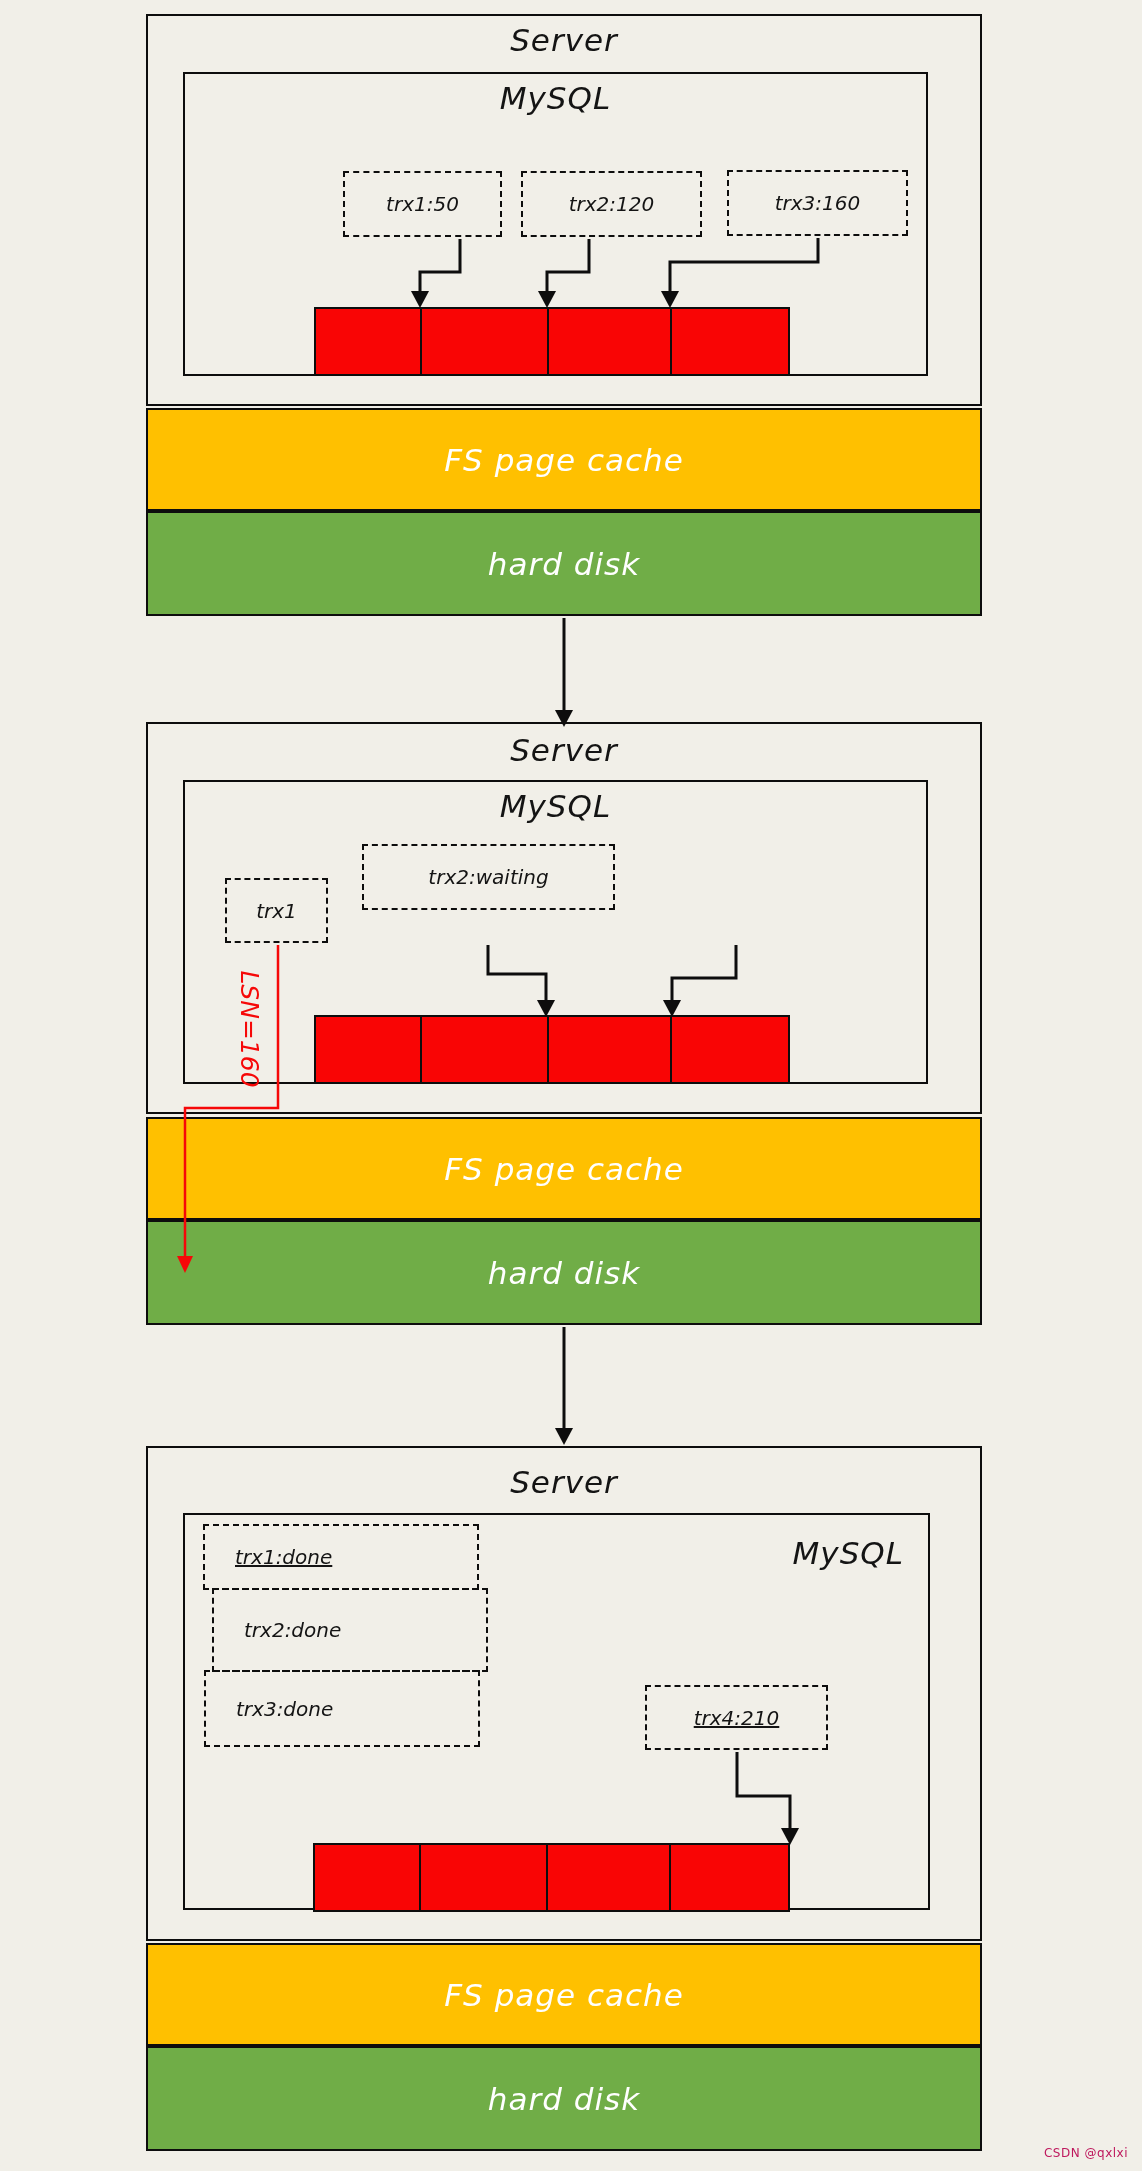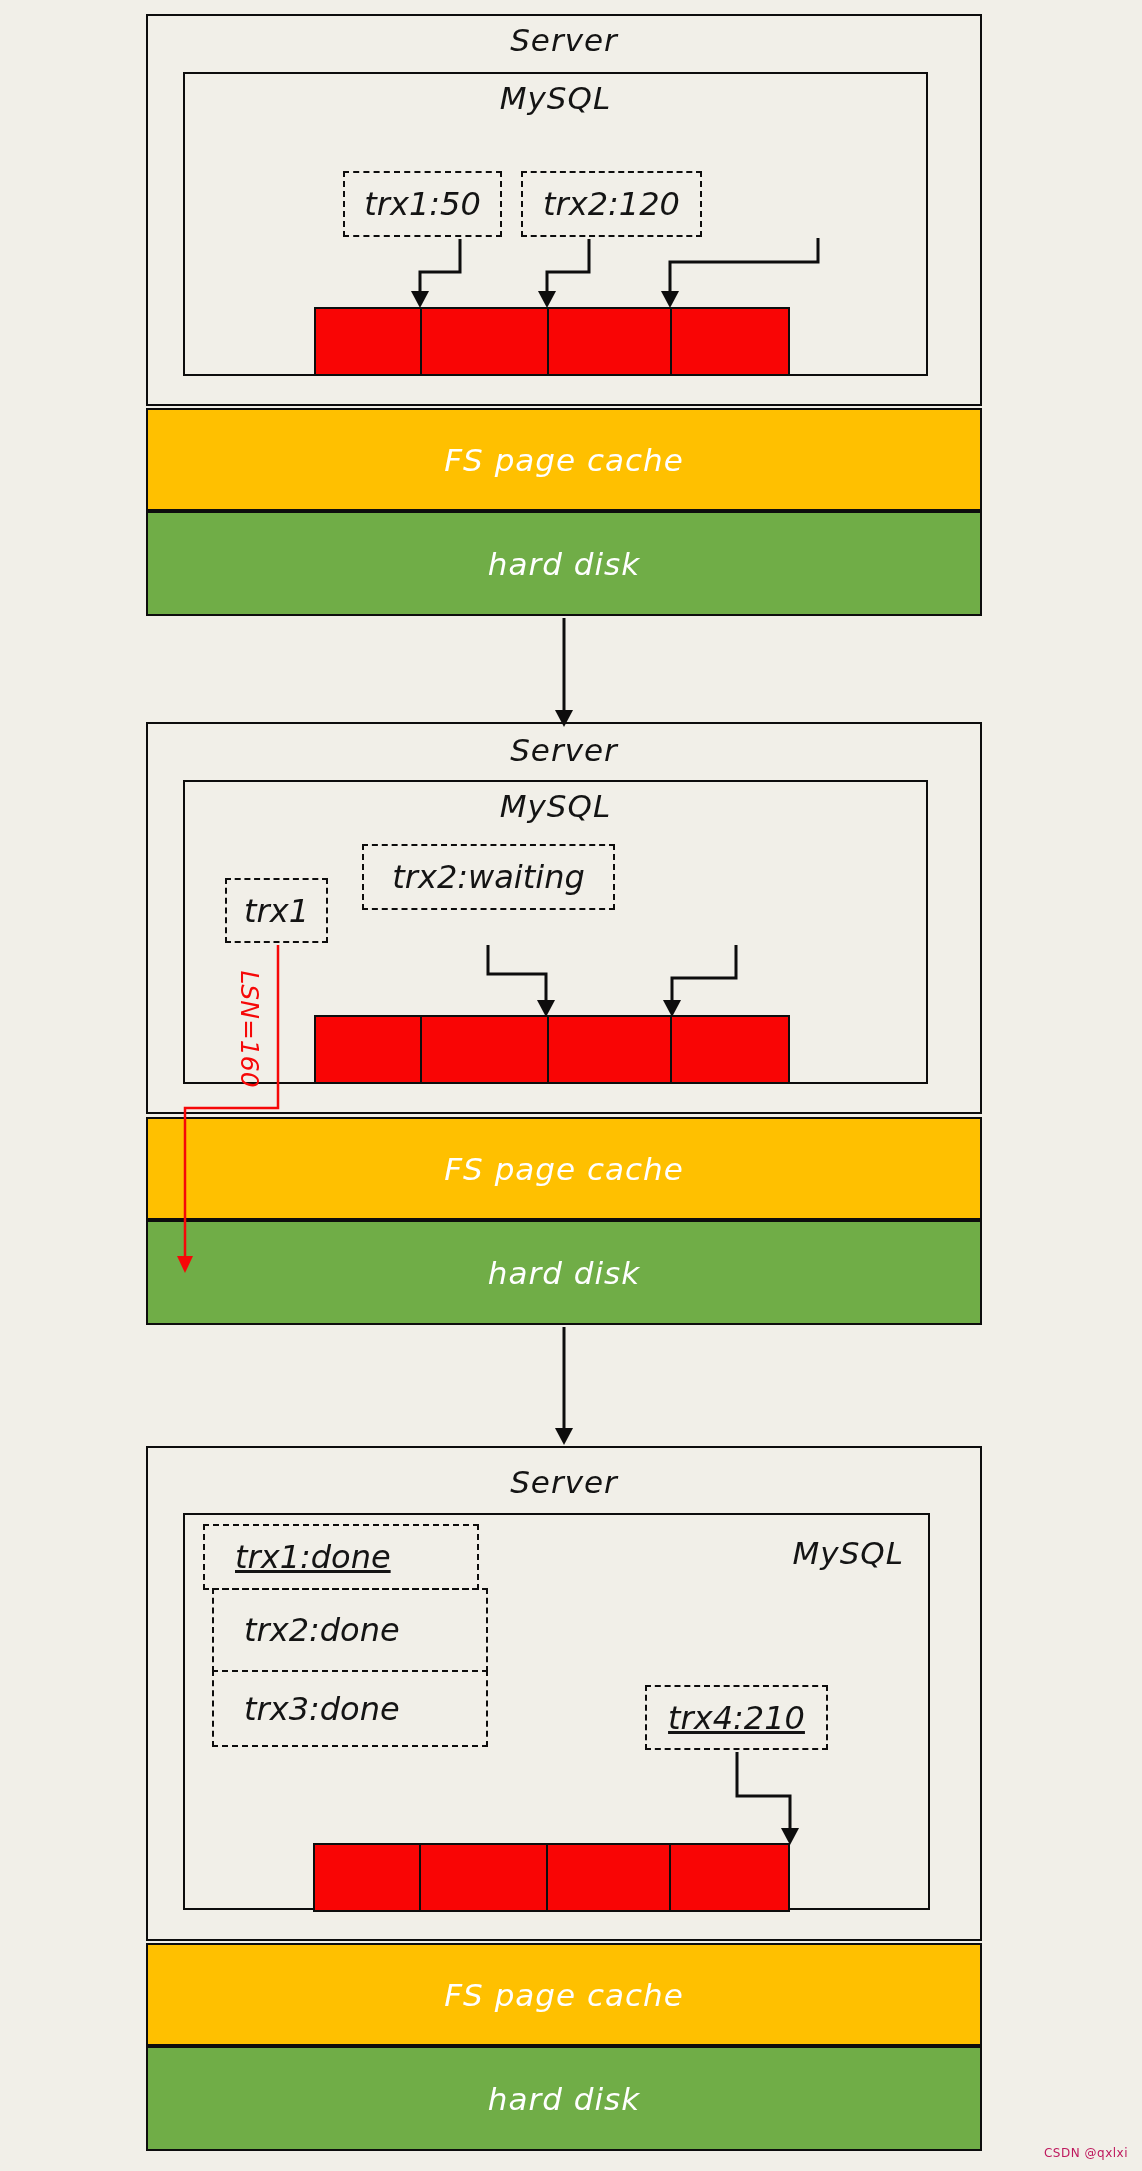--- a/index.html
+++ b/index.html
@@ -7,21 +7,21 @@
     position:relative;width:1142px;height:2171px;
     background:#f1efe8;overflow:hidden;
     font-family:"DejaVu Sans",sans-serif;
     font-style:italic;color:#141414;
   }
   .abs{position:absolute;box-sizing:border-box;}
   .solidbox{border:2.5px solid #0d0d0d;background:transparent;}
   .dashedbox{border:2.5px dashed #0d0d0d;background:transparent;}
   .lbl{position:absolute;box-sizing:border-box;white-space:nowrap;}
   .title{font-size:31px;letter-spacing:1px;text-align:center;width:100%;}
-  .trx{font-size:32px;display:flex;align-items:center;justify-content:center;}
+  .trx{font-size:20px;display:flex;align-items:center;justify-content:center;}
   .trx-left{justify-content:flex-start;padding-left:30px;}
   .redbar{background:#f90505;border:2.5px solid #0d0d0d;}
   .seg{position:absolute;top:0;bottom:0;width:2px;background:#0d0d0d;}
   .stripe{border:2.5px solid #0d0d0d;display:flex;align-items:center;justify-content:center;text-align:center;}
   .stripe .txt{color:#fff;font-size:31px;letter-spacing:1px;}
   .overlay{position:absolute;left:0;top:0;z-index:20;pointer-events:none;}
   .lsn{
     position:absolute;left:264px;top:944px;width:170px;height:28px;
     transform:rotate(90deg);transform-origin:0 0;
     color:#f60808;font-size:25px;text-align:center;white-space:nowrap;
@@ -37,20 +37,21 @@
 <div class="canvas">
 
   <div class="abs solidbox" style="left:146px;top:14px;width:836px;height:392px;"></div>
   <div class="lbl title" style="left:146px;top:22px;width:836px;">Server</div>
 
   <div class="abs solidbox" style="left:183px;top:72px;width:745px;height:304px;"></div>
   <div class="lbl title" style="left:183px;top:80px;width:745px;">MySQL</div>
 
   <div class="abs dashedbox trx" style="left:343px;top:171px;width:159px;height:66px;">trx1:50</div>
   <div class="abs dashedbox trx" style="left:521px;top:171px;width:181px;height:66px;">trx2:120</div>
+  <div class="abs dashedbox trx" style="left:727px;top:170px;width:181px;height:66px;">trx3:160</div>
 
   <div class="abs redbar" style="left:314px;top:307px;width:476px;height:69px;">
     <div class="seg" style="left:104px;"></div>
     <div class="seg" style="left:231px;"></div>
     <div class="seg" style="left:354px;"></div>
   </div>
 
   <div class="abs stripe" style="left:146px;top:408px;width:836px;height:103px;background:#ffc000;">
     <span class="txt">FS page cache</span>
   </div>
@@ -83,21 +84,21 @@
   </div>
 
   <div class="abs solidbox" style="left:146px;top:1446px;width:836px;height:495px;"></div>
   <div class="lbl title" style="left:146px;top:1464px;width:836px;">Server</div>
 
   <div class="abs solidbox" style="left:183px;top:1513px;width:747px;height:397px;"></div>
   <div class="lbl title" style="left:183px;top:1535px;width:747px;text-align:right;padding-right:26px;">MySQL</div>
 
   <div class="abs dashedbox trx trx-left" style="left:203px;top:1524px;width:276px;height:66px;text-decoration:underline;">trx1:done</div>
   <div class="abs dashedbox trx trx-left" style="left:212px;top:1588px;width:276px;height:84px;">trx2:done</div>
-  <div class="abs dashedbox trx trx-left" style="left:212px;top:1670px;width:276px;height:77px;text-align:center;">trx3:done</div>
+  <div class="abs dashedbox trx trx-left" style="left:204px;top:1670px;width:276px;height:77px;text-align:center;">trx3:done</div>
 
   <div class="abs dashedbox trx" style="left:645px;top:1685px;width:183px;height:65px;text-decoration:underline;">trx4:210</div>
 
   <div class="abs redbar" style="left:313px;top:1843px;width:477px;height:69px;">
     <div class="seg" style="left:104px;"></div>
     <div class="seg" style="left:231px;"></div>
     <div class="seg" style="left:354px;"></div>
   </div>
 
   <div class="abs stripe" style="left:146px;top:1943px;width:836px;height:103px;background:#ffc000;">

